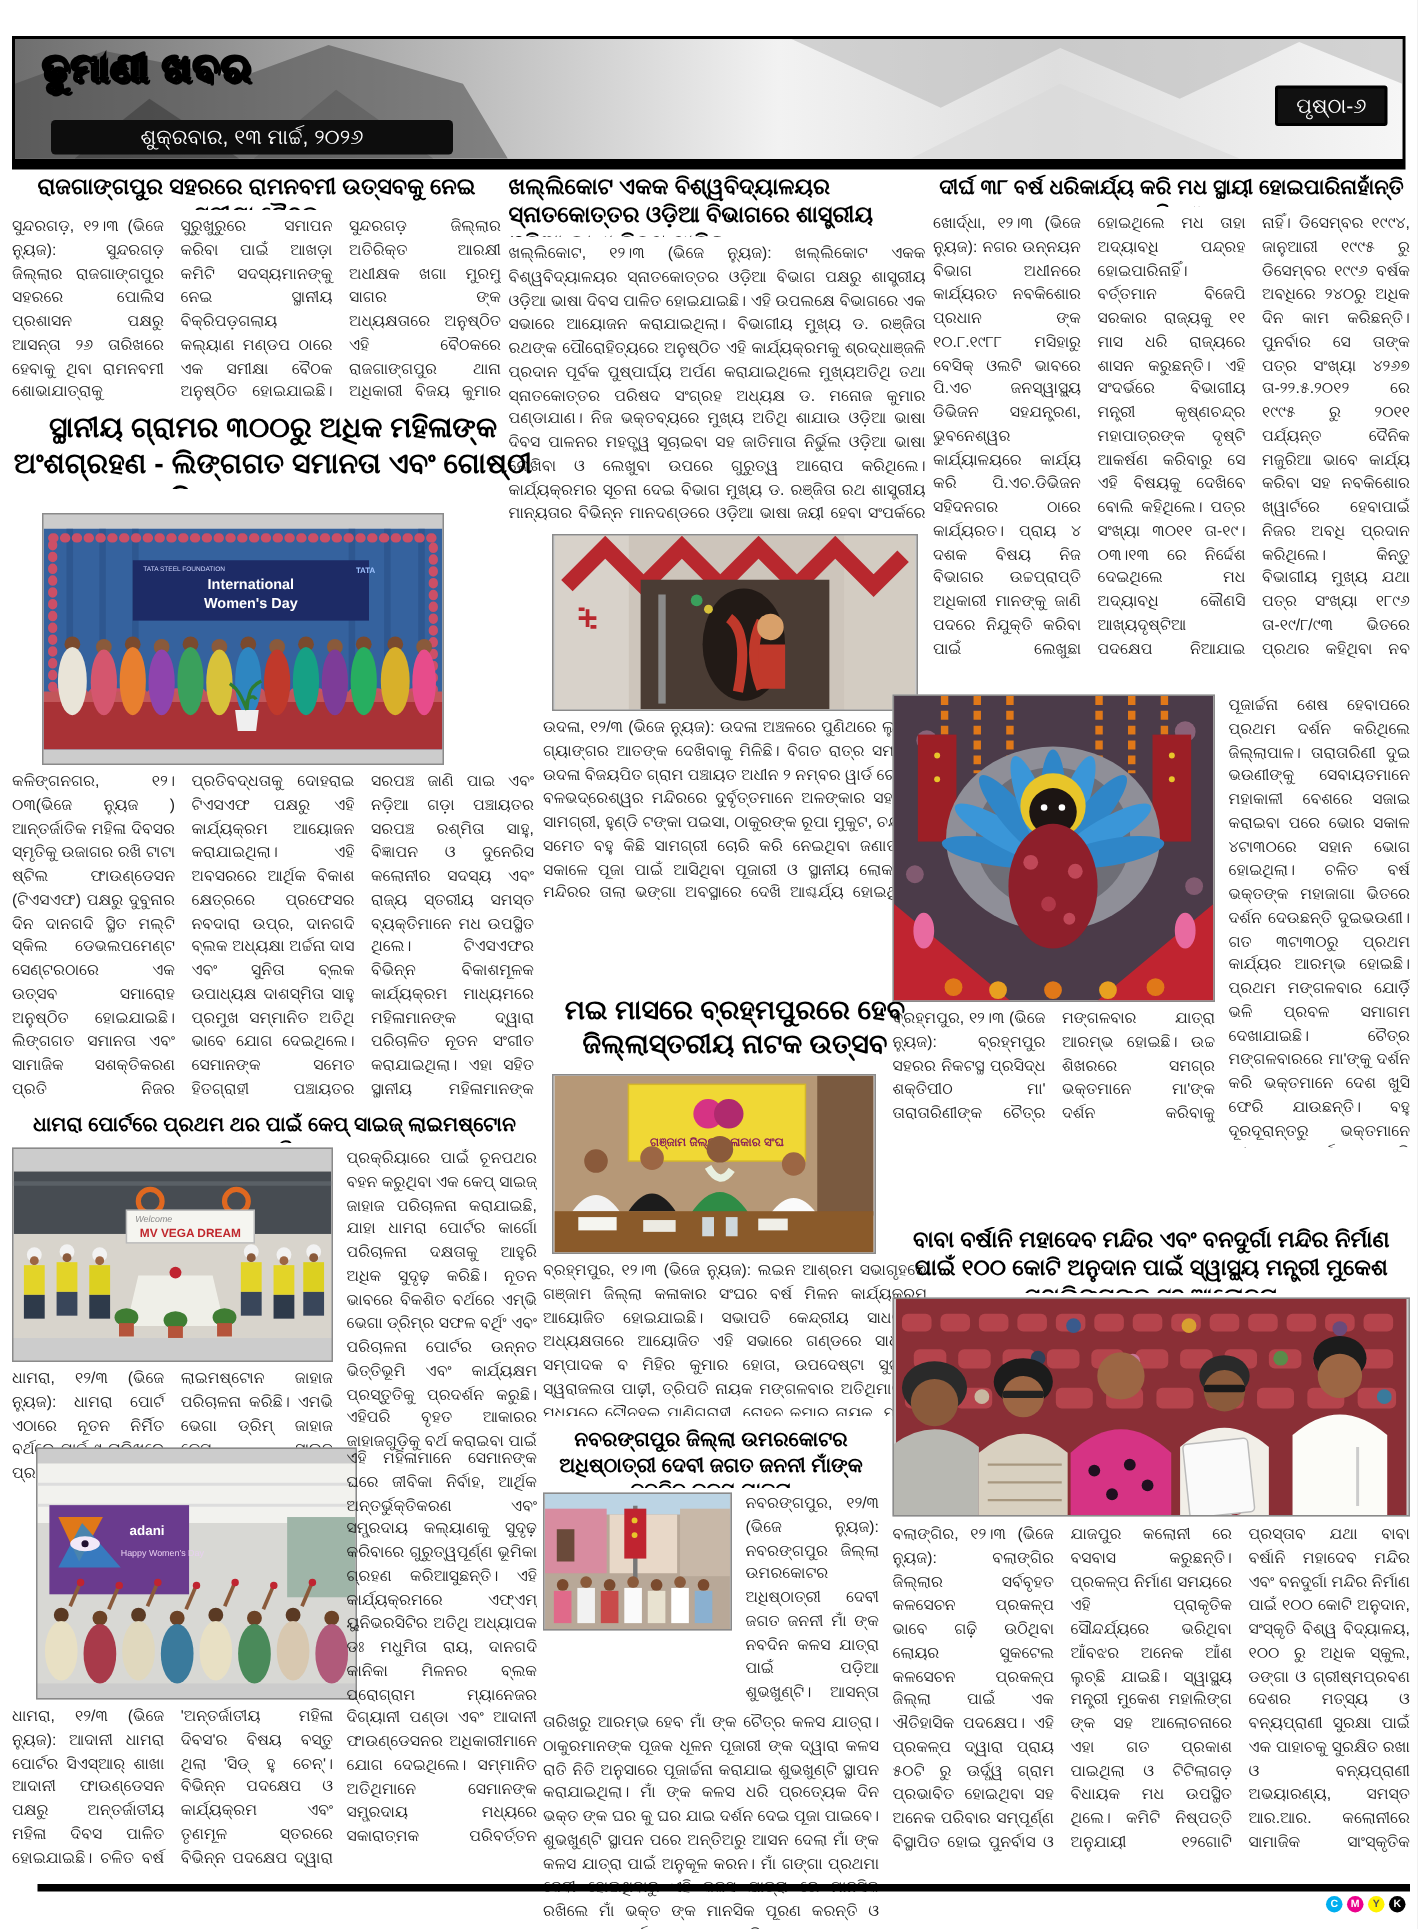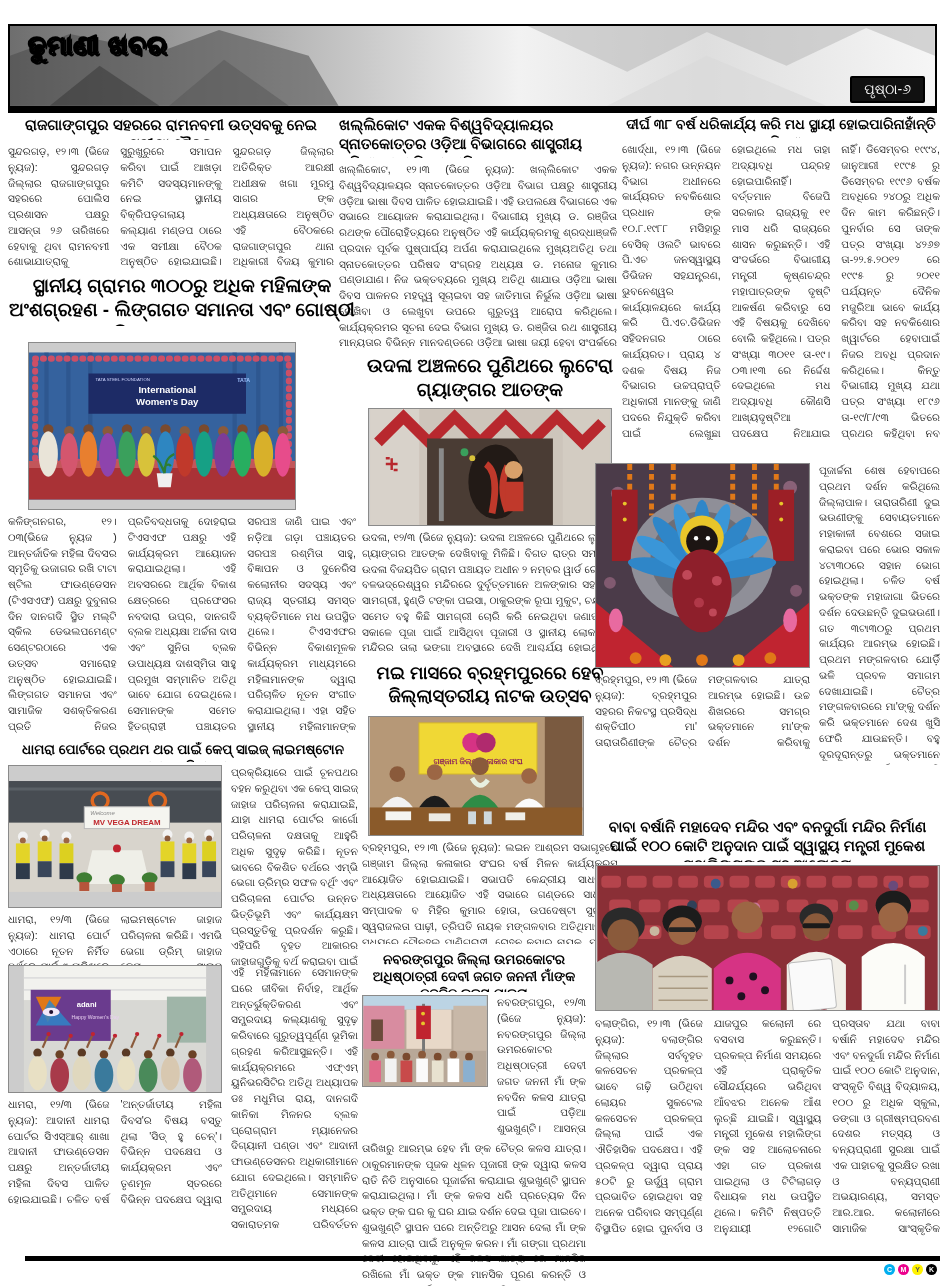--- a/index.html
+++ b/index.html
@@ -14,21 +14,21 @@
   
   .masthead{position:absolute;left:8px;top:24px;width:929px;height:84px;border:2px solid #000;
             background:linear-gradient(90deg,#6e6e6e 0%,#9a9a9a 18%,#c9c9c9 38%,#f2f2f2 55%,#dedede 75%,#f6f6f6 100%);overflow:hidden;}
   .mast-shapes{position:absolute;inset:0;}
   .mast-logo{position:absolute;left:18px;top:4px;font-size:26px;font-weight:bold;color:#fff;
              -webkit-text-stroke:1.6px #000;text-shadow:2px 2px 0 #000;letter-spacing:1px;}
   .mast-date{position:absolute;left:24px;bottom:3px;width:268px;height:23px;background:#0d0d0d;border-radius:3px;
              color:#fff;font-size:14px;display:flex;align-items:center;justify-content:center;}
   .mast-title{position:absolute;left:320px;top:22px;font-size:40px;font-weight:bold;color:#fff;
               -webkit-text-stroke:2px #000;text-shadow:3px 3px 0 #000;letter-spacing:2px;}
-  .mast-badge{position:absolute;right:10px;bottom:3px;background:#111;border-radius:2px;border:2px solid #000;
+  .mast-badge{position:absolute;right:10px;bottom:22px;background:#111;border-radius:2px;border:2px solid #000;
               color:#fff;font-size:14px;padding:3px 12px;text-align:center;}
   .masthead-rule{position:absolute;left:8px;top:108px;width:929px;height:5px;background:#000;}
   .bottom-rule{position:absolute;left:25px;top:1256px;width:915px;height:5px;background:#000;}
   
   .article{position:absolute;}
   .headline{font-weight:bold;color:#000;text-align:center;overflow:hidden;line-height:1.25;}
   .hl-left{text-align:left;}
   .body-txt{font-size:10.5px;line-height:1.5;text-align:justify;color:#222;overflow:hidden;column-fill:auto;}
   .c3{column-count:3;column-gap:11px;}
   .c2{column-count:2;column-gap:11px;}
@@ -56,20 +56,21 @@
 
   <div class="masthead">
     <svg class="mast-shapes" viewBox="0 0 929 80" preserveAspectRatio="none">
       <path d="M0,80 L0,30 L60,8 L150,26 L210,4 L300,30 L330,80 Z" fill="#4a4a4a" opacity="0.55"></path>
       <path d="M40,80 L90,40 L150,80 Z" fill="#333" opacity="0.5"></path>
       <path d="M160,80 L215,34 L280,80 Z" fill="#555" opacity="0.5"></path>
       <path d="M520,0 L620,46 L700,6 L780,40 L860,2 L929,30 L929,0 Z" fill="#bdbdbd" opacity="0.6"></path>
       <path d="M600,80 L700,30 L820,80 Z" fill="#d8d8d8" opacity="0.6"></path>
     </svg>
     <div class="mast-logo">ଢୁମାଣୀ ଖବର</div>
+    <div class="mast-date">ଶୁକ୍ରବାର, ୧୩ ମାର୍ଚ୍ଚ, ୨୦୨୬</div>
     <div class="mast-badge">ପୃଷ୍ଠା-୬</div>
   </div>
   <div class="masthead-rule"></div>
 
   <div class="article" style="left:8px;top:116px;width:326px;height:156px;">
     <div class="headline" style="font-size:15px;height:24px;">ରାଜଗାଙ୍ଗପୁର ସହରରେ ରାମନବମୀ ଉତ୍ସବକୁ ନେଇ ସମୀକ୍ଷା ବୈଠକ</div>
     <div class="body-txt c3" style="height:126px;margin-top:4px;">ସୁନ୍ଦରଗଡ଼, ୧୨।୩ (ଭିଜେ ନ୍ୟୁଜ): ସୁନ୍ଦରଗଡ଼ ଜିଲ୍ଲାର ରାଜଗାଙ୍ଗପୁର ସହରରେ ପୋଲିସ ପ୍ରଶାସନ ପକ୍ଷରୁ ଆସନ୍ତା ୨୬ ତାରିଖରେ ହେବାକୁ ଥିବା ରାମନବମୀ ଶୋଭାଯାତ୍ରାକୁ ସୁରୁଖୁରୁରେ ସମାପନ କରିବା ପାଇଁ ଆଖଡ଼ା କମିଟି ସଦସ୍ୟମାନଙ୍କୁ ନେଇ ସ୍ଥାନୀୟ ବିକ୍ରିପଡ଼ଗଲାୟ କଲ୍ୟାଣ ମଣ୍ଡପ ଠାରେ ଏକ ସମୀକ୍ଷା ବୈଠକ ଅନୁଷ୍ଠିତ ହୋଇଯାଇଛି। ସୁନ୍ଦରଗଡ଼ ଜିଲ୍ଲାର ଅତିରିକ୍ତ ଆରକ୍ଷୀ ଅଧୀକ୍ଷକ ଖଗା ମୁରମୁ ସାଗର ଙ୍କ ଅଧ୍ୟକ୍ଷତାରେ ଅନୁଷ୍ଠିତ ଏହି ବୈଠକରେ ରାଜଗାଙ୍ଗପୁର ଥାନା ଅଧିକାରୀ ବିଜୟ କୁମାର ଦାସ ଏବଂ କାର୍ଯ୍ୟାଳୟ ଦଣ୍ଡାଧିକାରୀ ପ୍ରତୁଲ କୁମାର ସାଗର ଯୋଗଦେଇଥିଲେ। ରାଜଗାଙ୍ଗପୁର ସହରର ସମସ୍ତ ୨୩ ଗୋଟି ଆଖଡ଼ା କମିଟିର ସଦସ୍ୟମାନେ ମଧ୍ୟ ଏହି ବୈଠକରେ ଯୋଗ ଦେଇଥିଲେ। ପୋଲିସ ପ୍ରଶାସନ ତରଫରୁ ଶୋଭାଯାତ୍ରା ବେଳେ ଶାନ୍ତି ଶୃଙ୍ଖଳା ବଜାୟ ରଖିବା ପାଇଁ ଆଖଡ଼ା କମିଟିର ସଦସ୍ୟମାନଙ୍କୁ ନିର୍ଦ୍ଧାରିତ ସମୟ ସୀମା ମଧ୍ୟରେ ଆଗୁଆ ଉପରକୁ ସମାପନ କରିବାପାଇଁ ସମସ୍ତଙ୍କୁ ଅନୁରୋଧ କରିଥିଲେ। ପାଖରି ଗଧ ସେ ଠାରେ କହିଥିଲେ ଯେ, ଆଖଡ଼ା ଶୋଭାଯାତ୍ରା ସମୟରେ ମଦ୍ୟପାନ ଠାରୁ ଦୂରରେ ରହି ଅପ୍ରୀତିକର ଘଟଣା ନ ଘଟାଇ କୌଣସି ଅସୁବିଧା ହେଲେ ପୋଲିସକୁ ଖବର ଦେବାକୁ କହି ପଡ଼ିବେ ନାହିଁ। ଶେଷରେ ପ୍ରଶାସନ ଓ ଆଖଡ଼ା କମିଟି ସଦସ୍ୟମାନେ ପ୍ରସ୍ତୁତି ସଂପର୍କରେ ଆଲୋଚନା କରିଦେଇଥିଲେ।</div>
   </div>
 
   <div class="article" style="left:339px;top:116px;width:278px;height:234px;">
@@ -151,21 +152,20 @@
             </g>
         </g>
         <path d="M146,138 h18 l-2,16 h-14 Z" fill="#efefef"></path>
         <path d="M155,138 C150,126 148,122 142,118 M155,138 C156,124 158,120 166,116 M155,138 C153,128 160,126 162,130" stroke="#2e7d32" stroke-width="2.5" fill="none"></path>
       </svg>
     </div>
     <div class="body-txt c3" style="height:232px;">କଳିଙ୍ଗନଗର, ୧୨। ୦୩(ଭିଜେ ନ୍ୟୁଜ ) ଆନ୍ତର୍ଜାତିକ ମହିଳା ଦିବସର ସ୍ମୃତିକୁ ଉଜାଗର ରଖି ଟାଟା ଷ୍ଟିଲ ଫାଉଣ୍ଡେସନ (ଟିଏସଏଫ) ପକ୍ଷରୁ ଦୁବୁନାର ଦିନ ଦାନଗଦି ସ୍ଥିତ ମଲ୍ଟି ସ୍କିଲ ଡେଭଲପମେଣ୍ଟ ସେଣ୍ଟରଠାରେ ଏକ ଉତ୍ସବ ସମାରୋହ ଅନୁଷ୍ଠିତ ହୋଇଯାଇଛି। ଲିଙ୍ଗଗତ ସମାନତା ଏବଂ ସାମାଜିକ ସଶକ୍ତିକରଣ ପ୍ରତି ନିଜର ପ୍ରତିବଦ୍ଧତାକୁ ଦୋହରାଇ ଟିଏସଏଫ ପକ୍ଷରୁ ଏହି କାର୍ଯ୍ୟକ୍ରମ ଆୟୋଜନ କରାଯାଇଥିଲା। ଏହି ଅବସରରେ ଆର୍ଥିକ ବିକାଶ କ୍ଷେତ୍ରରେ ପ୍ରଫେସର ନବଦାରା ଉପ୍ର, ଦାନଗଦି ବ୍ଲକ ଅଧ୍ୟକ୍ଷା ଅର୍ଚ୍ଚନା ଦାସ ଏବଂ ସୁନିତା ବ୍ଲକ ଉପାଧ୍ୟକ୍ଷ ଦାଶସ୍ମିତା ସାହୁ ପ୍ରମୁଖ ସମ୍ମାନିତ ଅତିଥି ଭାବେ ଯୋଗ ଦେଇଥିଲେ। ସେମାନଙ୍କ ସମେତ ହିତଗ୍ରାହୀ ପଞ୍ଚାୟତର ସରପଞ୍ଚ ଜାଣି ପାଇ ଏବଂ ନଡ଼ିଆ ଗଡ଼ା ପଞ୍ଚାୟତର ସରପଞ୍ଚ ରଶ୍ମିତା ସାହୁ, ବିଜ୍ଞାପନ ଓ ଦୁନେରିସ କଲୋନୀର ସଦସ୍ୟ ଏବଂ ରାଜ୍ୟ ସ୍ତରୀୟ ସମସ୍ତ ବ୍ୟକ୍ତିମାନେ ମଧ ଉପସ୍ଥିତ ଥିଲେ। ଟିଏସଏଫର ବିଭିନ୍ନ ବିକାଶମୂଳକ କାର୍ଯ୍ୟକ୍ରମ ମାଧ୍ୟମରେ ମହିଳାମାନଙ୍କ ଦ୍ୱାରା ପରିଚାଳିତ ନୂତନ ସଂଗୀତ କରାଯାଇଥିଲା। ଏହା ସହିତ ସ୍ଥାନୀୟ ମହିଳାମାନଙ୍କ ଦ୍ୱାରା ପରିବେଷିତ ସାଂସ୍କୃତିକ କାର୍ଯ୍ୟକ୍ରମ ସମସ୍ତଙ୍କୁ ମନ୍ତ୍ରମୁଗ୍ଧ କରିଥିଲା। ପୂର୍ବରୁ ଦାନଗଦି ଏବଂ ସୁକିନ୍ଦା ବ୍ଲକର ୨୪ଟି ପଞ୍ଚାୟତ ସମେତ ଗୋବରଘାଟି, ସଂପାଲୋ ଏବଂ ଚିଡ଼ିଗା ଦୁନେରିସ କଲୋନୀରେ ଆୟୋଜିତ ବିଭିନ୍ନ ପ୍ରତିଯୋଗିତାର କୃତୀ ପ୍ରତିଯୋଗୀମାନଙ୍କୁ ଅତିଥିମାନେ ପୁରସ୍କୃତ କରିଥିଲେ। ଏହି ବହୁମୂଳ ଗ୍ରାମୟ କାର୍ଯ୍ୟକ୍ରମଗୁଡ଼ିକ ମହିଳାମାନଙ୍କୁ ନିଜର ପରିଚୟ ଆଗକୁ ନେବାରେ ସହାୟକ ହୋଇଥିଲା।</div>
   </div>
 
   <div class="article" style="left:362px;top:354px;width:256px;height:304px;">
-    <div class="headline" style="font-size:19px;height:52px;">ଉଦଳା ଅଞ୍ଚଳରେ ପୁଣିଥରେ ଲୁଟେରା ଗ୍ୟାଙ୍ଗର ଆତଙ୍କ</div>
     <div class="photo" style="width:244px;height:118px;margin:2px auto 4px auto;">
       <svg viewBox="0 0 244 118">
         <rect width="244" height="118" fill="#cdc5bb"></rect>
         <rect x="0" y="0" width="50" height="118" fill="#d8d2ca"></rect>
         <rect x="196" y="0" width="48" height="118" fill="#d3ccc2"></rect>
         <path d="M8,34 L34,8 L60,34 L86,8 L112,34 L138,8 L164,34 L190,8 L216,34 L236,14" stroke="#b8282e" stroke-width="11" fill="none"></path>
         <rect x="58" y="30" width="128" height="88" fill="#4a3c34"></rect>
         <ellipse cx="128" cy="74" rx="28" ry="38" fill="#221a16"></ellipse>
         <path d="M118,56 q14,10 6,50 M140,58 q-10,20 0,46" stroke="#c0392b" stroke-width="7" fill="none"></path>
         <circle cx="146" cy="62" r="9" fill="#d8a06a"></circle>
@@ -375,21 +375,21 @@
         </div>
         <div class="body-txt c2" style="height:90px;margin-top:4px;">ଧାମରା, ୧୨/୩ (ଭିଜେ ନ୍ୟୁଜ): ଧାମରା ପୋର୍ଟ ଏଠାରେ ନୂତନ ନିର୍ମିତ ବର୍ଥରେ ମାର୍ଚ୍ଚ ୯ ତାରିଖରେ ପ୍ରଥମ କେପ୍ ସାଇଜ୍ ଲାଇମଷ୍ଟୋନ ଜାହାଜ ପରିଚାଳନା କରିଛି। ଏମଭି ଭେଗା ଡ୍ରିମ୍ ଜାହାଜ କେପ୍ ସାଇଜ୍ ଲାଇମଷ୍ଟୋନ ଜାହାଜ ସଫଳତାର ସହ ଧାମରା ପୋର୍ଟରେ ବର୍ଥ କରି ପୋର୍ଟ ପରିଚାଳନାର କାର୍ଯ୍ୟକ୍ଷମତାରେ ଆଉ ଏକ ଗୁରୁତ୍ୱପୂର୍ଣ୍ଣ ମାଇଲଖୁଣ୍ଟ ହାସଲ କରିଛି। ଦାଦା ଷିପ୍ ମିନିଟେକ୍ ଦ୍ୱାରା ଆସିଥିବା ଏହି ଜାହାଜ ୧୫୮,୨୭୩ ମେଟ୍ରିକ ଟନ୍ ଚୂନପଥରର ଘରୋଇ କାର୍ଗୋ ବହନ କରି ୧୯.୧୪ ମିଟର ଡ୍ରାଫ୍ଟରେ ସୁରକ୍ଷିତ ଭାବରେ ବର୍ଥ କରିଥିଲା।</div>
       </div>
       <div class="body-txt" style="height:206px;">ପ୍ରକ୍ରିୟାରେ ପାଇଁ ଚୂନପଥର ବହନ କରୁଥିବା ଏକ କେପ୍ ସାଇଜ୍ ଜାହାଜ ପରିଚାଳନା କରାଯାଇଛି, ଯାହା ଧାମରା ପୋର୍ଟର କାର୍ଗୋ ପରିଚାଳନା ଦକ୍ଷତାକୁ ଆହୁରି ଅଧିକ ସୁଦୃଢ଼ କରିଛି। ନୂତନ ଭାବରେ ବିକଶିତ ବର୍ଥରେ ଏମ୍‌ଭି ଭେଗା ଡ୍ରିମ୍‌ର ସଫଳ ବର୍ଥିଂ ଏବଂ ପରିଚାଳନା ପୋର୍ଟର ଉନ୍ନତ ଭିତ୍ତିଭୂମି ଏବଂ କାର୍ଯ୍ୟକ୍ଷମ ପ୍ରସ୍ତୁତିକୁ ପ୍ରଦର୍ଶନ କରୁଛି। ଏହିପରି ବୃହତ ଆକାରର ଜାହାଜଗୁଡ଼ିକୁ ବର୍ଥ କରାଇବା ପାଇଁ ଧାମରା ପୋର୍ଟର ବର୍ତ୍ତମାନ ବିଶେଷ ଦକ୍ଷତା ରହିଛି। ପୋର୍ଟର କାର୍ଗୋ ପରିଚାଳନା ସାମର୍ଥ୍ୟକୁ ଉଲ୍ଲେଖନୀୟ ଭାବରେ ବିସ୍ତାର କରିଛି ଏବଂ ଭାରତର ପୂର୍ବ ଉପକୂଳରେ ବଡ଼ କାର୍ଗୋ ପରିଚାଳନା ପାଇଁ ଏକ ପ୍ରମୁଖ ସାମୁଦ୍ରିକ ପ୍ରବେଶ ପଥ ଭାବରେ ନିଜର ସ୍ଥିତି ସୁଦୃଢ଼ କରିବାରେ ସଫଳ ହୋଇପାରିଛି।</div>
     </div>
   </div>
 
   <div class="article" style="left:8px;top:962px;width:350px;height:294px;">
     <div class="pgrid" style="grid-template-columns:214px 1fr;margin-top:3px;">
       <div>
-        <div class="photo" style="width:214px;height:128px;">
+        <div class="photo" style="width:214px;height:168px;margin-left:16px;">
           <svg viewBox="0 0 214 148">
             <rect width="214" height="148" fill="#d8d8d4"></rect>
             <rect width="214" height="40" fill="#f2f2ee"></rect>
             <path d="M0,14 H214 M0,28 H214" stroke="#ddd" stroke-width="2"></path>
             <rect x="168" y="36" width="46" height="54" fill="#9fb5a8"></rect>
             <rect x="8" y="28" width="94" height="60" fill="#6a3b8e"></rect>
             <polygon points="14,36 44,36 28,66" fill="#e07818"></polygon>
             <polygon points="30,40 56,70 14,70" fill="#2f86c8" opacity="0.85"></polygon>
             <ellipse cx="32" cy="54" rx="10" ry="5" fill="#f2e8f8"></ellipse>
               <circle cx="32" cy="54" r="2.4" fill="#201030"></circle>

